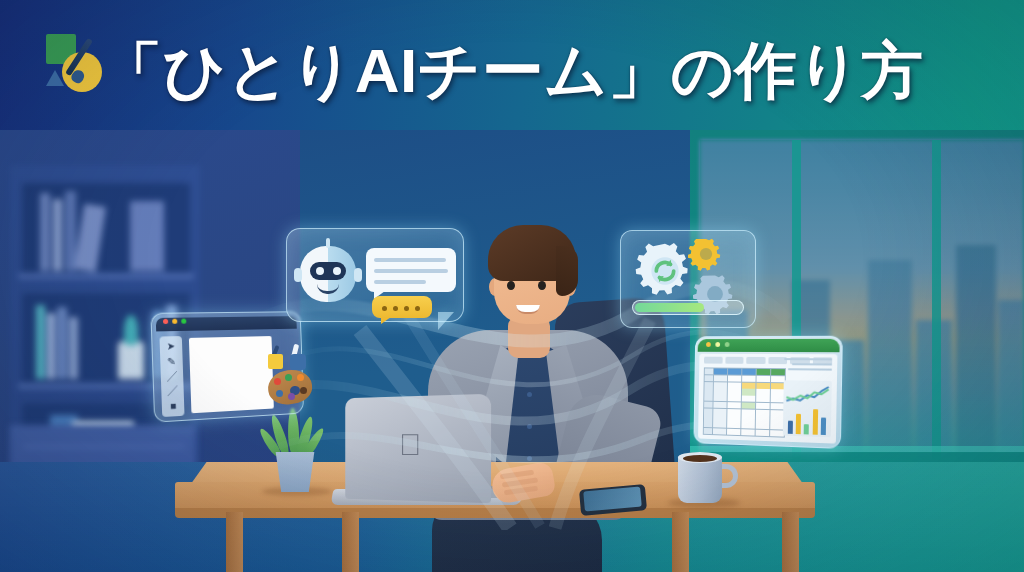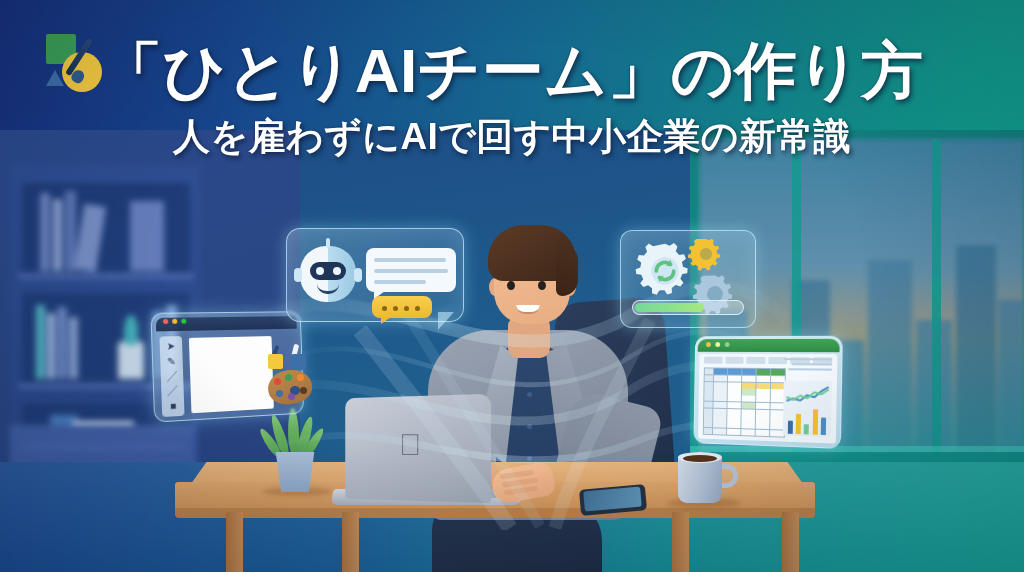--- a/index.html
+++ b/index.html
@@ -753,17 +753,16 @@
           <div class="sbar" style="height: 20.3px; background: rgb(243, 193, 50);"></div>
           <div class="sbar" style="height: 10.5px; background: rgb(111, 207, 151);"></div>
           <div class="sbar" style="height: 25.2px; background: rgb(243, 193, 50);"></div>
           <div class="sbar" style="height: 17.5px; background: rgb(77, 143, 196);"></div>
         </div>
     </div>
   </div>
 
   <div class="title-wrap">
     <div id="main-title">「ひとりAIチーム」の作り方</div>
-    <div id="sub-title">人を雇わずにAIで回す中小企業の新常識</div>
   </div>
 
   <div class="vig"></div>
 </div>
 
 </body></html>

